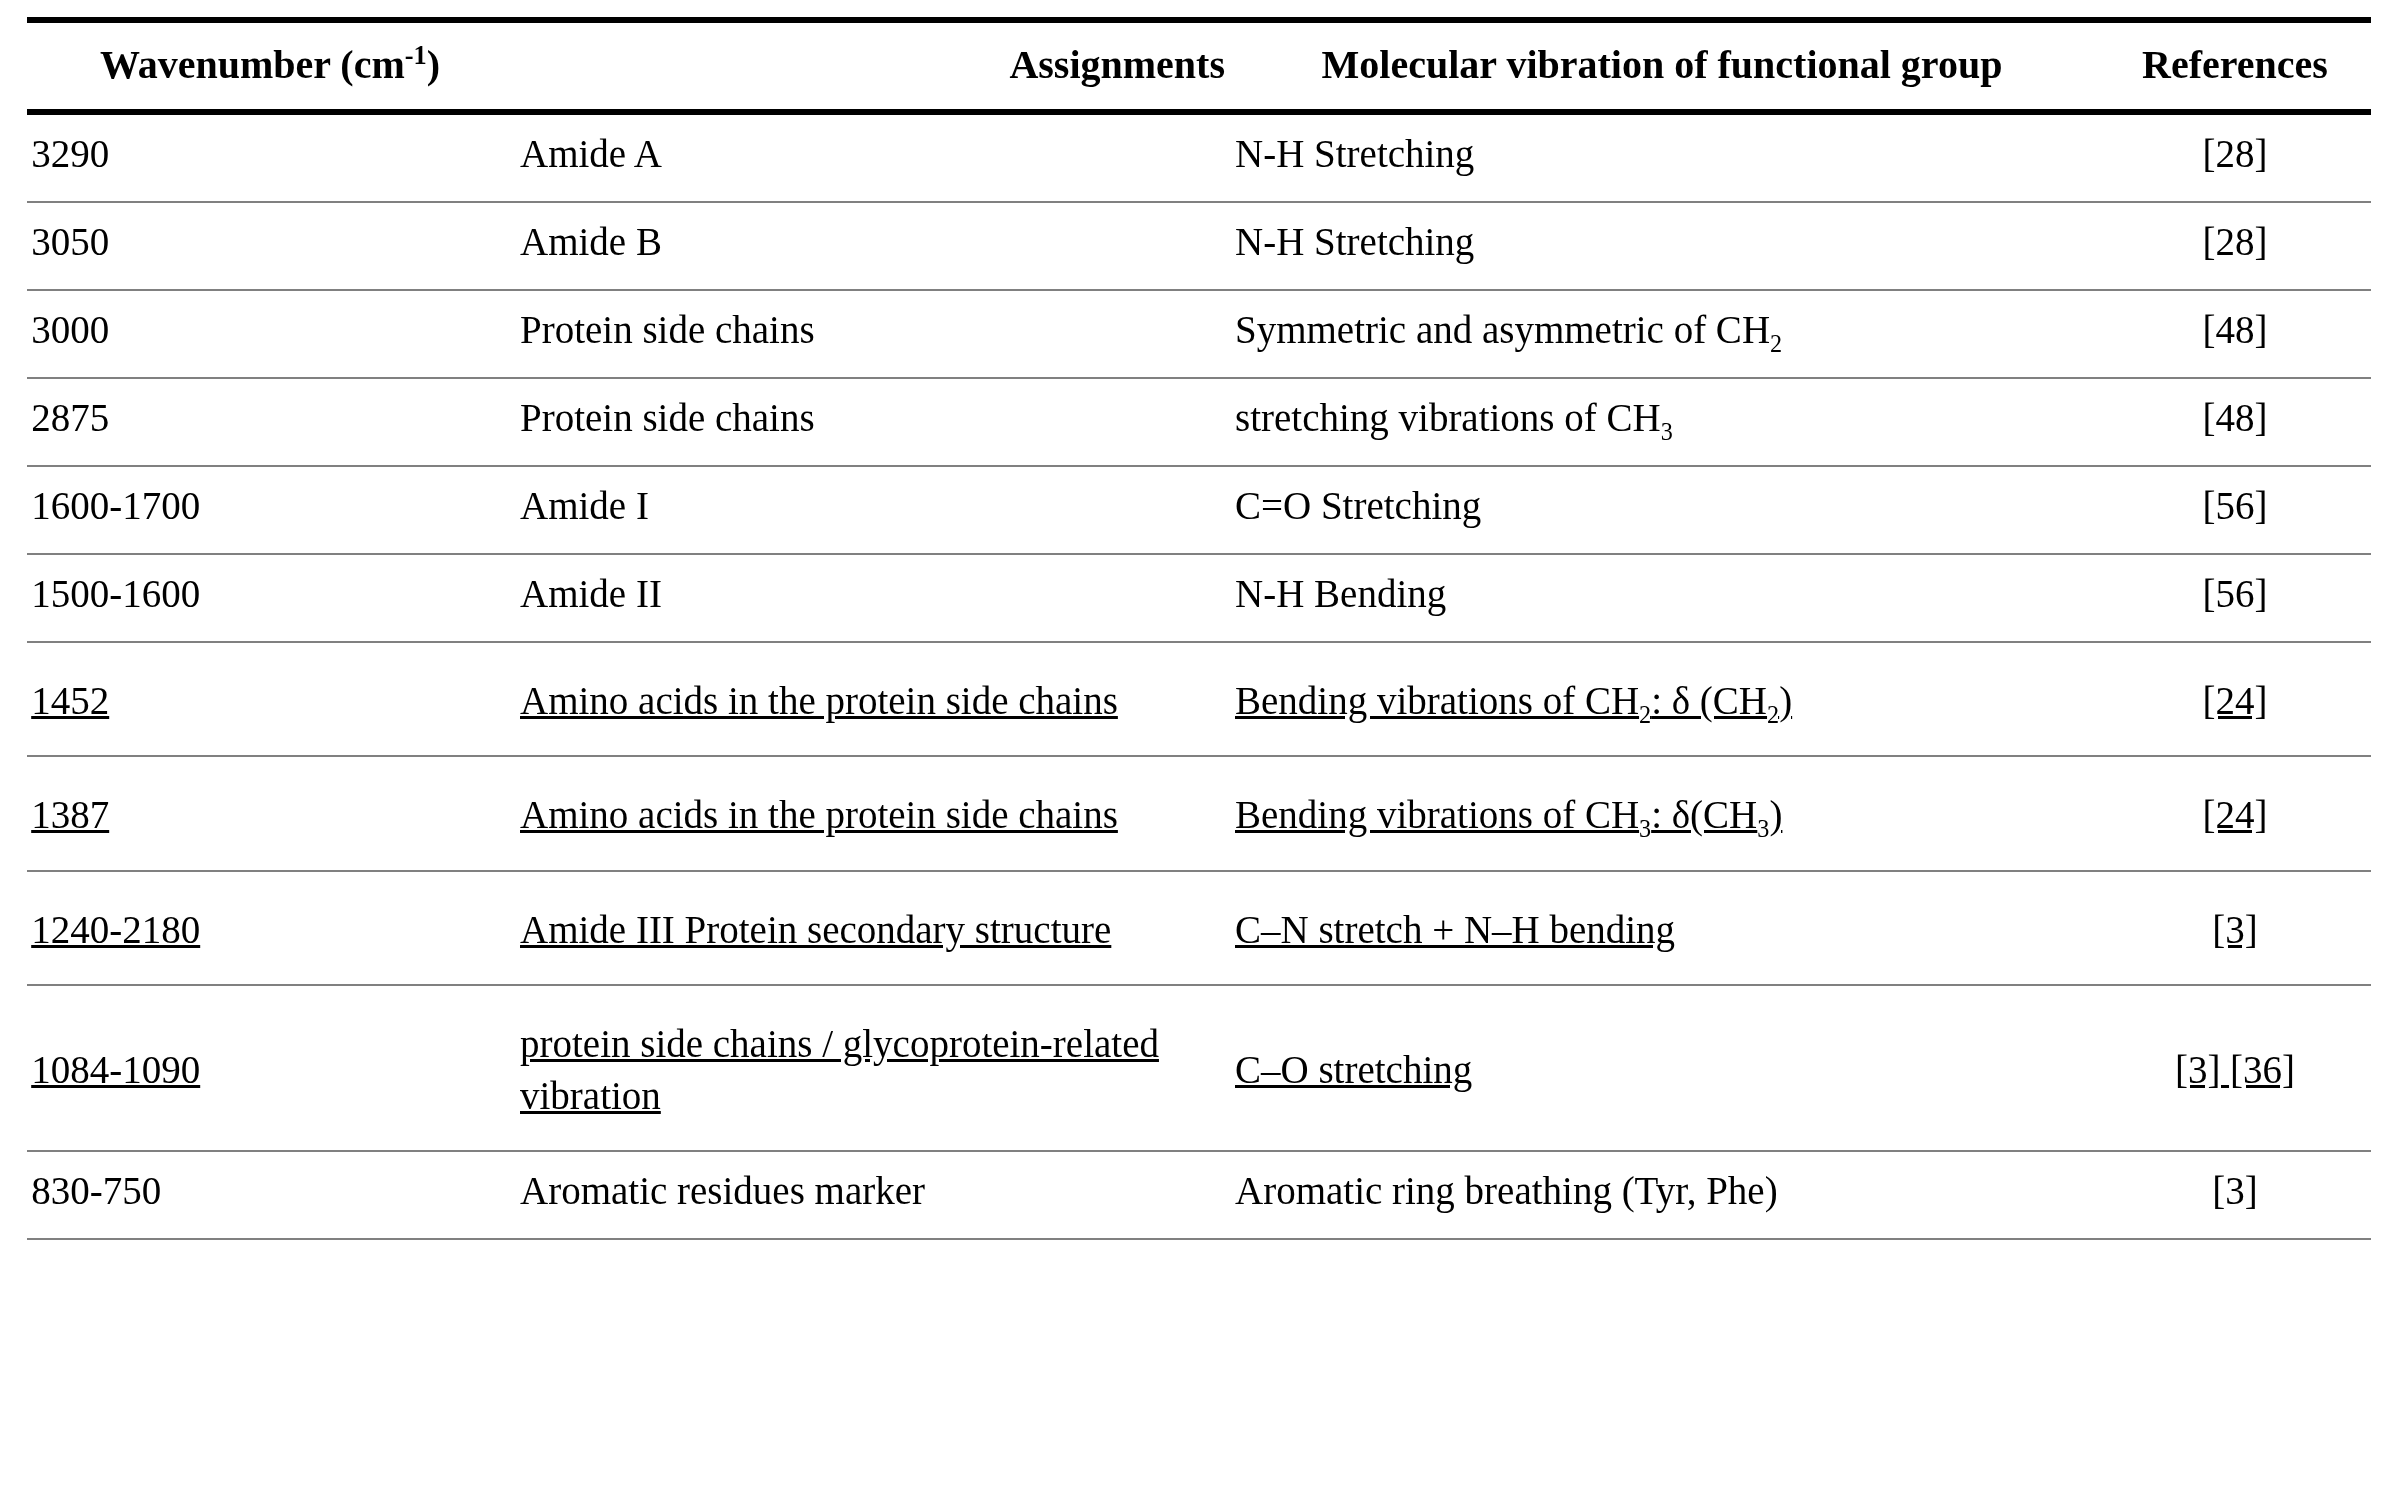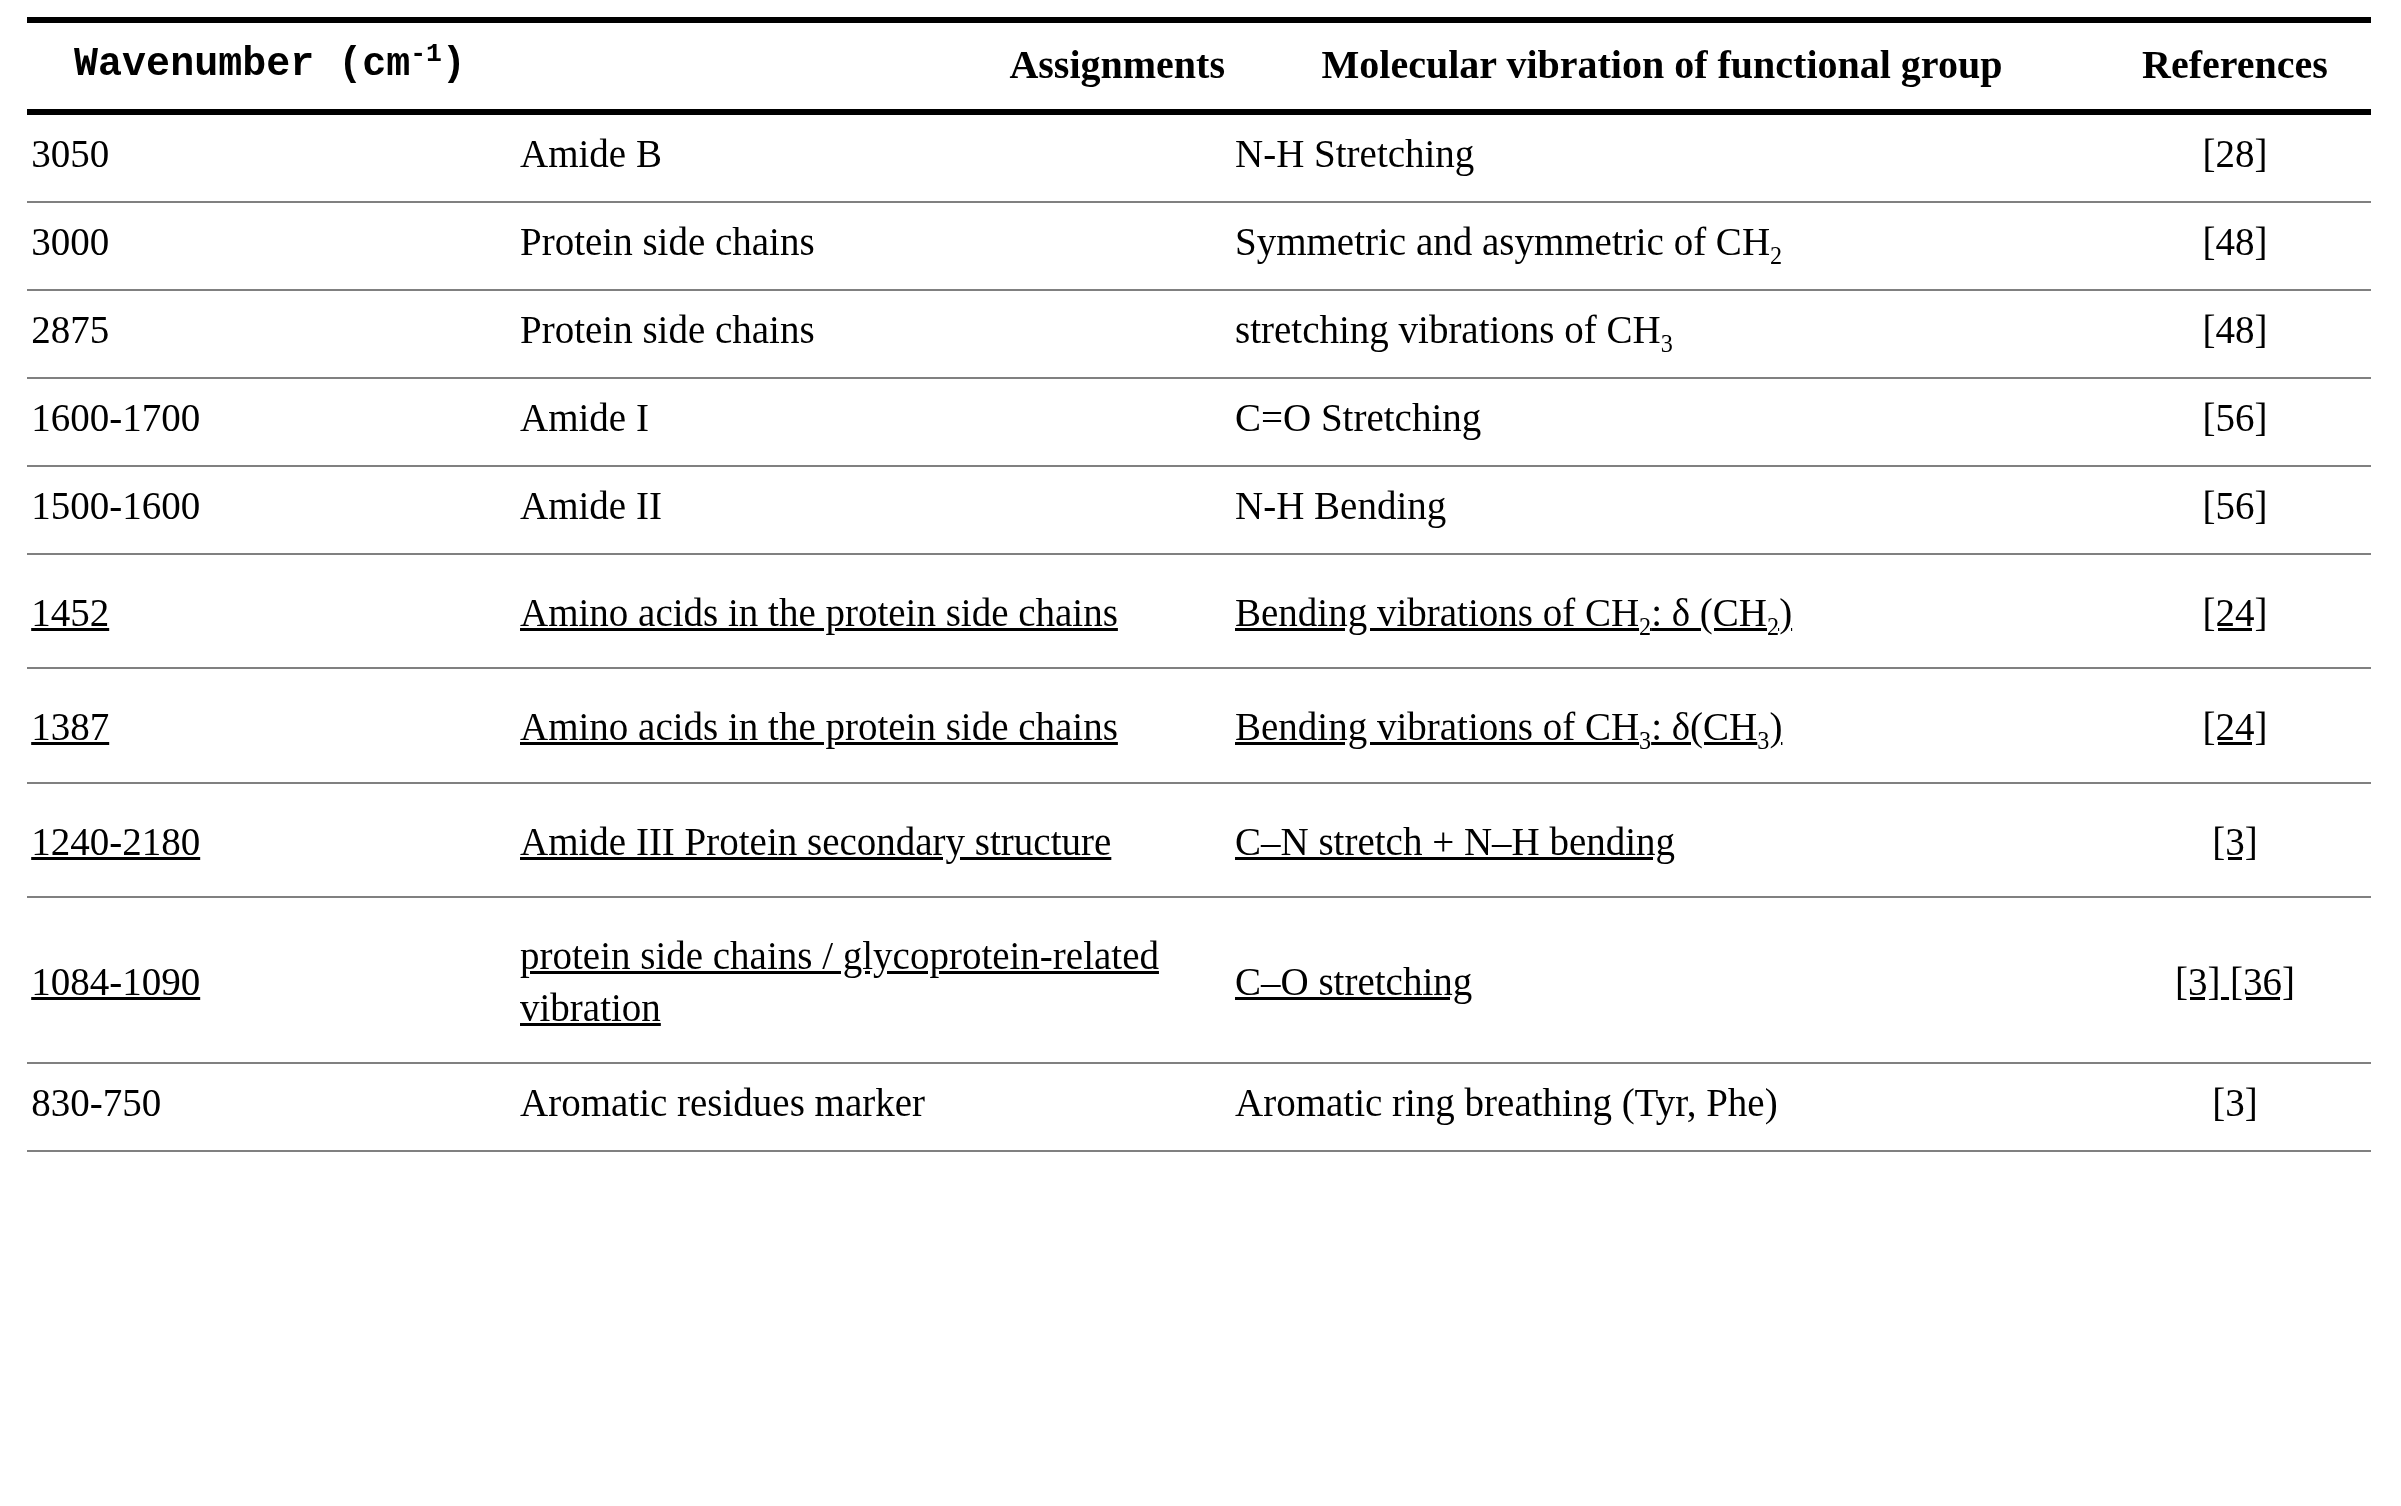--- a/index.html
+++ b/index.html
@@ -42,21 +42,21 @@
     border-bottom: 6.3px solid #000000;
   }
   thead th {
     font-weight: bold;
     font-size: 40px;
     line-height: 1.18;
     padding: 18.3px 0 21px 0;
     vertical-align: middle;
     text-align: center;
   }
-  th.th-wave { text-align: center; font-family: Liberation Mono, monospace; }
+  th.th-wave { text-align: center; }
   th.th-assign { text-align: right; }
   th.th-vib { }
   th.th-ref { }
 
   th .sup {
     font-size: 0.66em;
     vertical-align: super;
     line-height: 0;
   }
 
@@ -97,20 +97,26 @@
     <thead>
       <tr class="head-row">
         <th class="th-wave"><span>Wavenumber (cm</span><span class="sup">-1</span><span>)</span></th>
         <th class="th-assign">Assignments</th>
         <th class="th-vib">Molecular vibration of functional group</th>
         <th class="th-ref">References</th>
       </tr>
     </thead>
     <tbody>
 
+      <tr>
+        <td class="cell-wave">3290</td>
+        <td class="cell-assign">Amide A</td>
+        <td class="cell-vib"><span>N-H Stretching</span></td>
+        <td class="cell-ref">[28]</td>
+      </tr>
 
       <tr>
         <td class="cell-wave">3050</td>
         <td class="cell-assign">Amide B</td>
         <td class="cell-vib"><span>N-H Stretching</span></td>
         <td class="cell-ref">[28]</td>
       </tr>
 
       <tr>
         <td class="cell-wave">3000</td>

